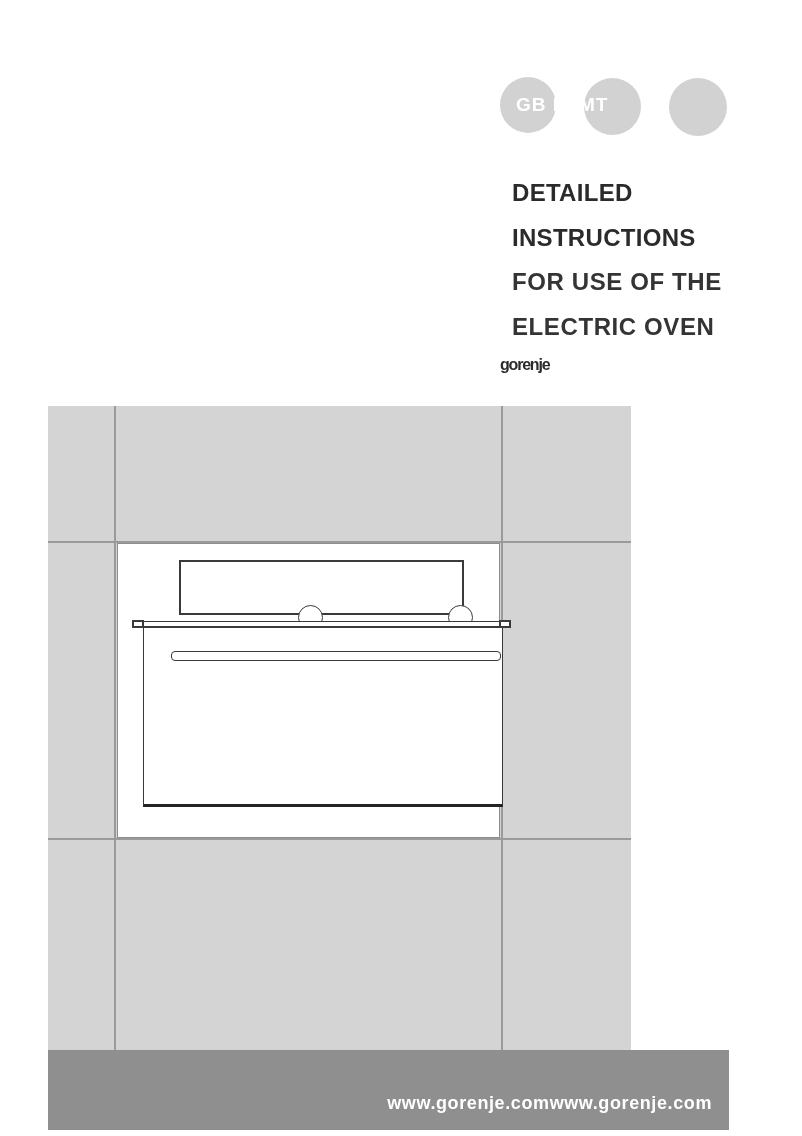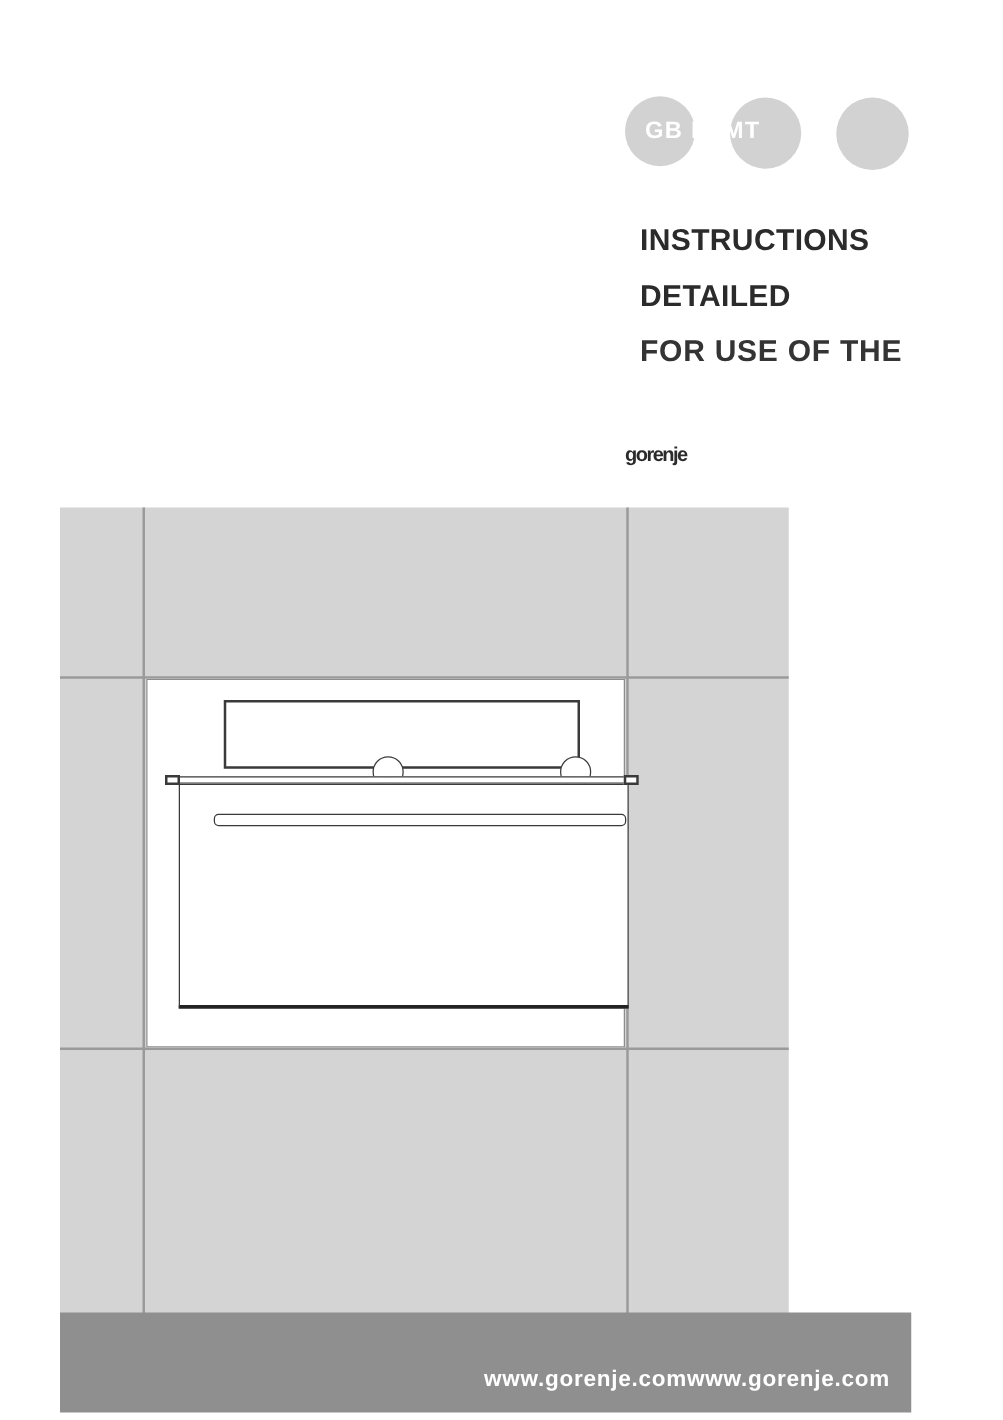--- a/index.html
+++ b/index.html
@@ -162,23 +162,24 @@
 <body>
 
 <div class="page">
 
   <div class="badge-circle badge-c1"></div>
   <div class="badge-circle badge-c2"></div>
   <div class="badge-circle badge-c3"></div>
   <div class="badge-text">GB IE MT</div>
 
   <div class="title-block">
+    <div class="title-line bold">DETAILED</div>
     <div class="title-line bold">INSTRUCTIONS</div>
-    <div class="title-line bold">DETAILED</div>
     <div class="title-line light">FOR USE OF THE</div>
+    <div class="title-line light">ELECTRIC OVEN</div>
   </div>
 
   <div class="brand-logo">gorenje</div>
 
   <div class="tiles-main"></div>
   <div class="grout-v grout-v1"></div>
   <div class="grout-v grout-v2"></div>
   <div class="grout-h grout-h1"></div>
   <div class="grout-h grout-h2"></div>
   <div class="tiles-sliver"></div>

